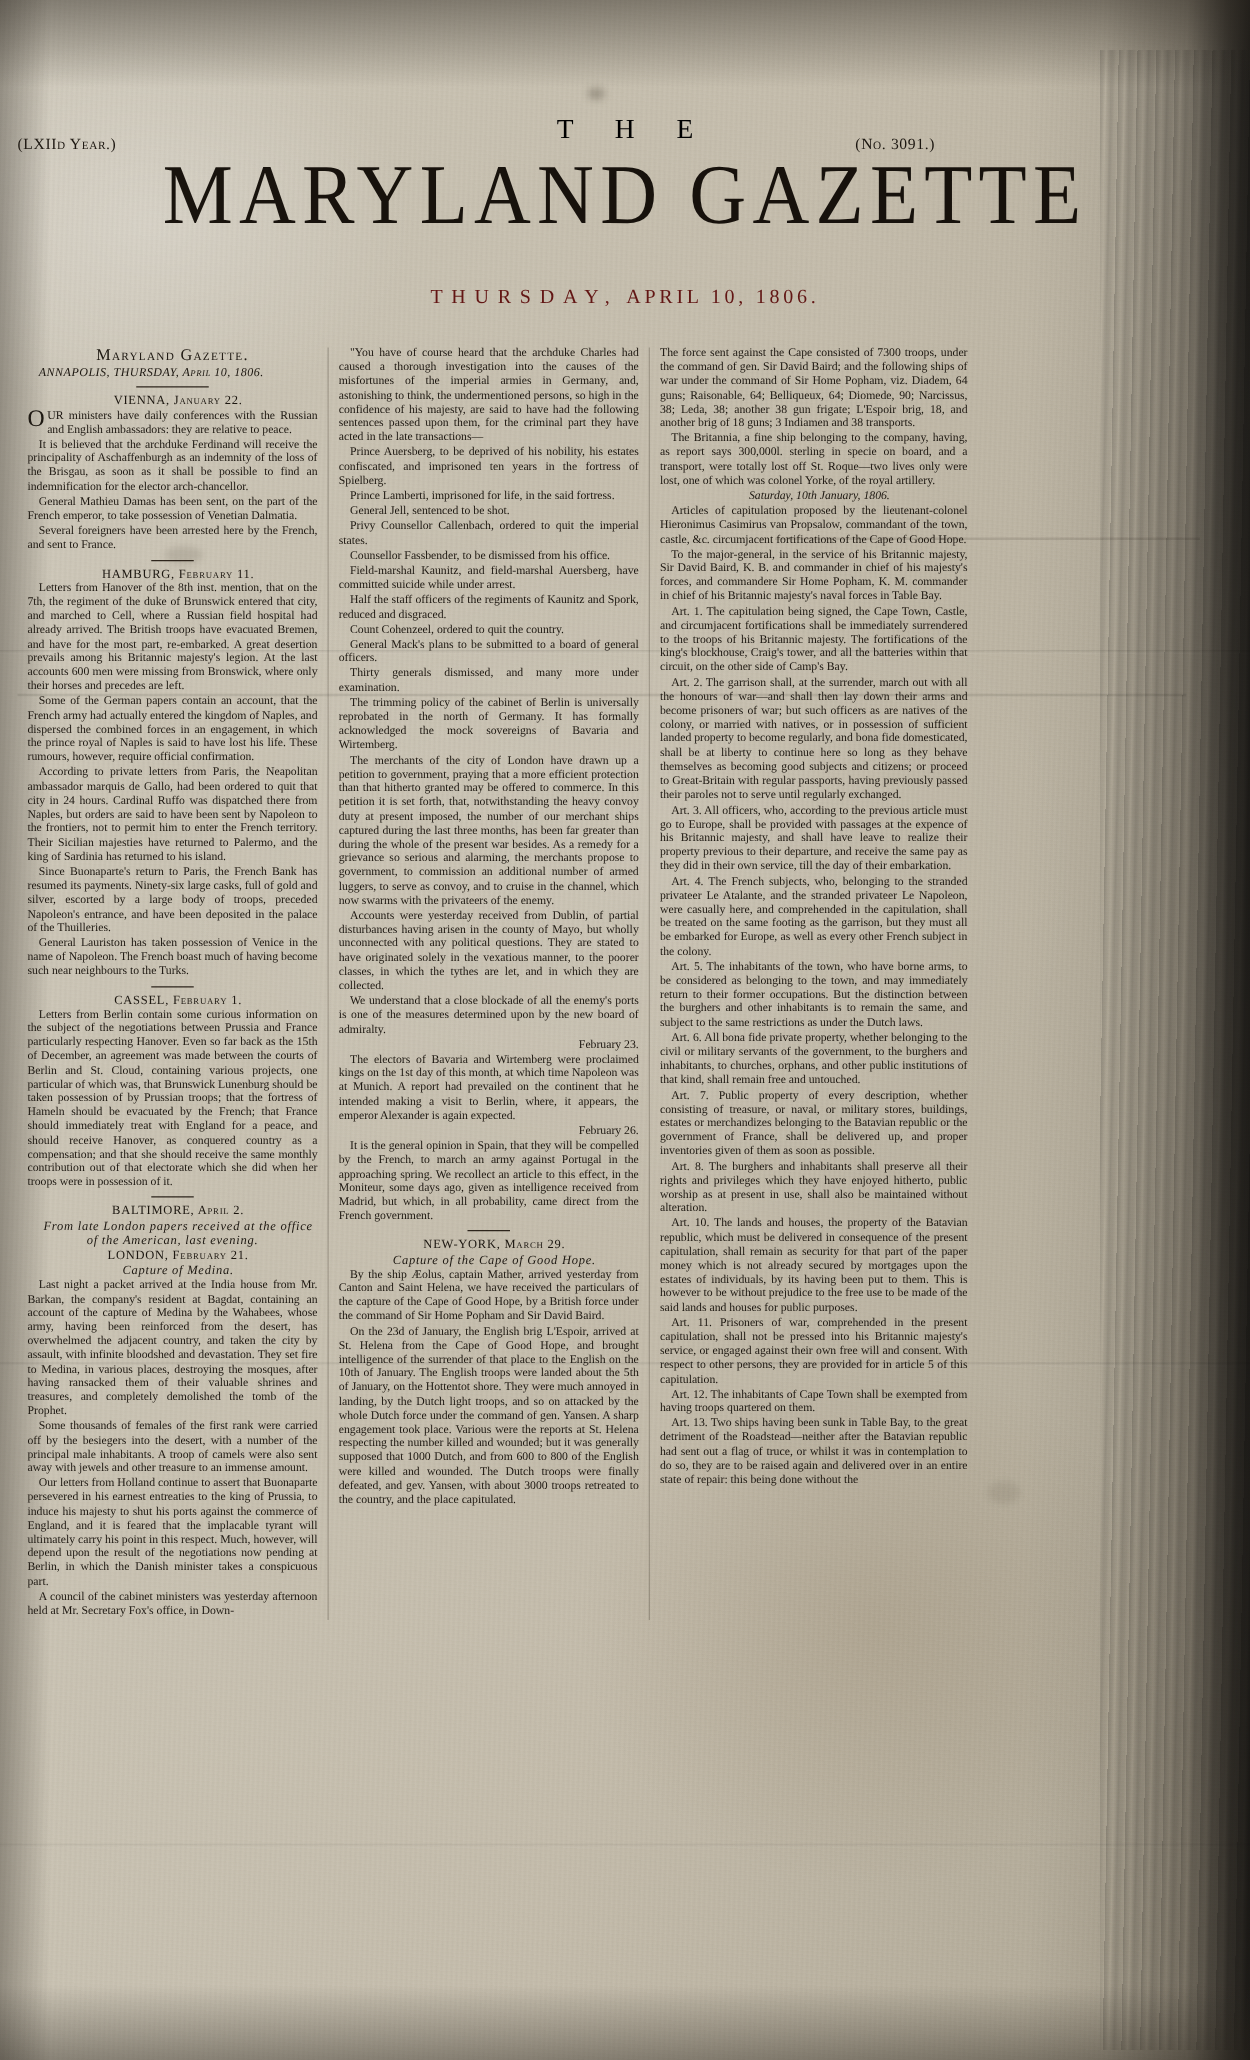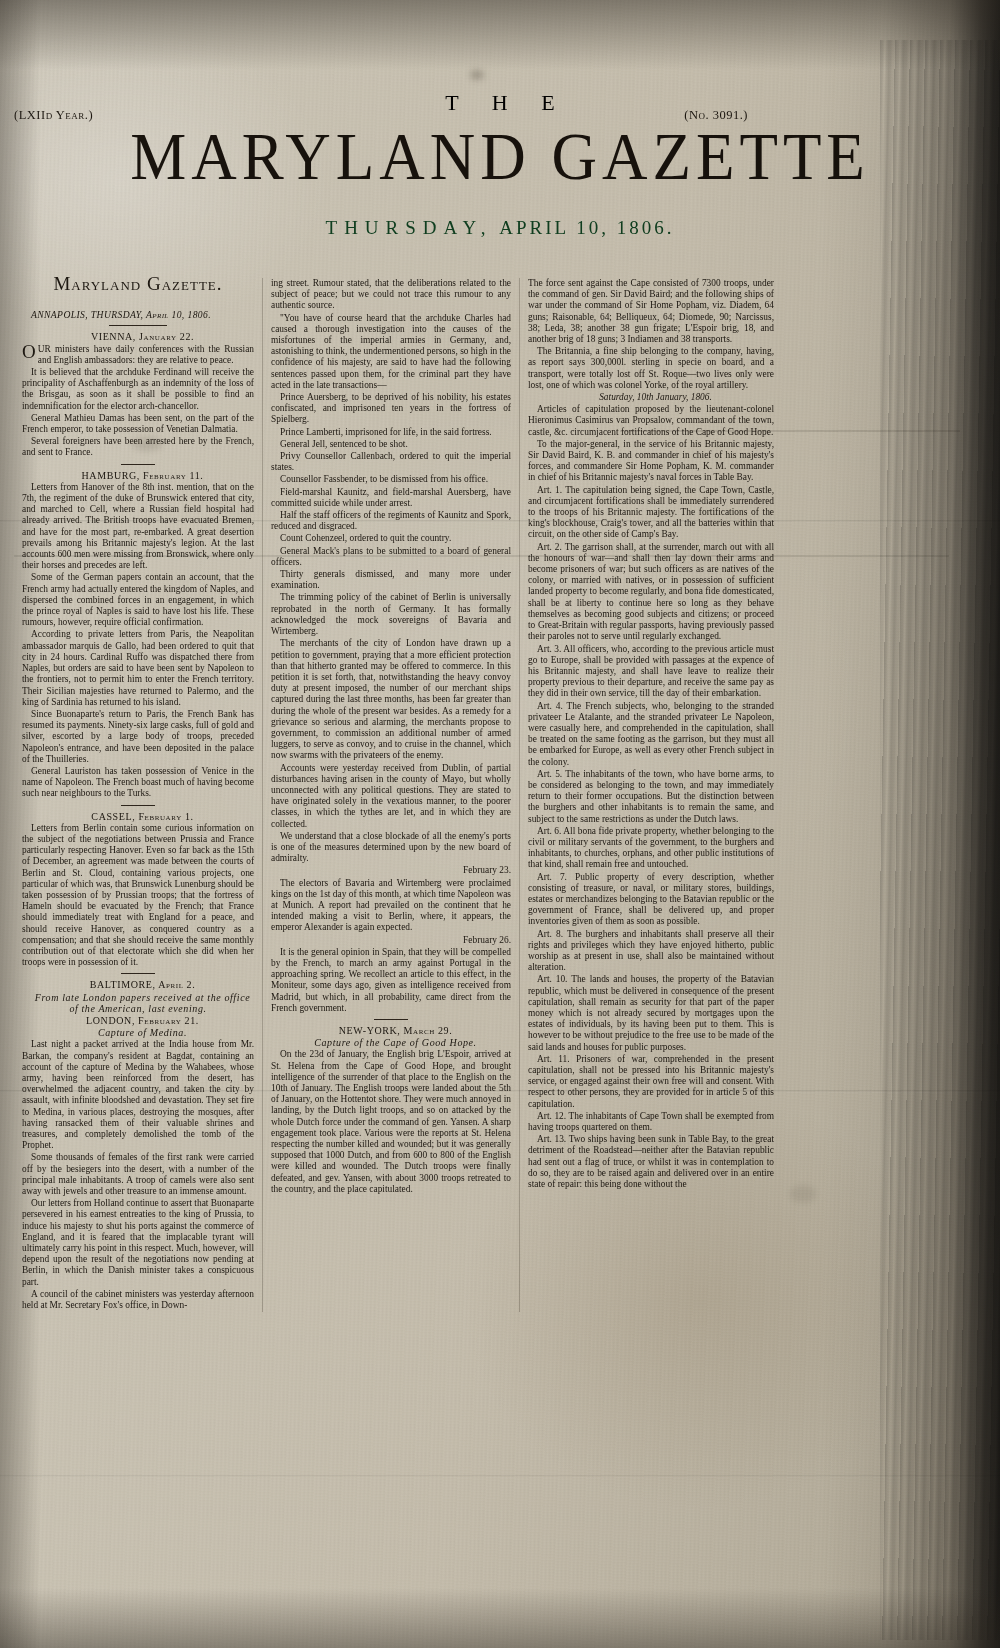--- a/index.html
+++ b/index.html
@@ -123,25 +123,25 @@
   .title {
     font-family: "Liberation Serif", serif;
     font-size: 63px;
     letter-spacing: 5px;
     margin-top: 4px;
     font-weight: normal;
     color: #1d1711;
     transform: scaleY(1.08);
   }
   .dateline {
-    margin-top: 24px;
-    font-size: 19px;
+    margin-top: 36px;
+    font-size: 16px;
     letter-spacing: 3px;
     font-variant: small-caps;
-    color: #14532d;
+    color: #7f1d1d;
   }
   .dateline .d-day { letter-spacing: 7px; }
   
   .columns {
     position: absolute;
     left: 14px;
     top: 278px;
     width: 950px;
     display: flex;
     gap: 0;
@@ -158,24 +158,24 @@
   .col.c1 { width: 232px; }
   .col.c2 { width: 240px; border-left: 1px solid rgba(60,50,40,0.25); }
   .col.c3 { width: 240px; border-left: 1px solid rgba(60,50,40,0.25); }
   .col p {
     margin: 0 0 1px 0;
     text-indent: 9px;
   }
   .col p.noind { text-indent: 0; }
   .hdr-box {
     text-align: center;
-    font-size: 19px;
+    font-size: 13px;
     font-variant: small-caps;
     letter-spacing: 1px;
-    margin-bottom: 20px;
+    margin-bottom: 4px;
     font-family: "Liberation Serif", serif;
   }
   .placeline {
     font-size: 9.6px;
     font-variant: small-caps;
     letter-spacing: .4px;
     margin: 0 0 2px 0;
     text-indent: 0;
   }
   .centerhead {
@@ -281,21 +281,20 @@
         <p class="centerhead italic">From late London papers received at the office of the American, last evening.</p>
         <p class="centerhead">LONDON, February 21.</p>
         <p class="centerhead italic">Capture of Medina.</p>
         <p>Last night a packet arrived at the India house from Mr. Barkan, the company's resident at Bagdat, containing an account of the capture of Medina by the Wahabees, whose army, having been reinforced from the desert, has overwhelmed the adjacent country, and taken the city by assault, with infinite bloodshed and devastation. They set fire to Medina, in various places, destroying the mosques, after having ransacked them of their valuable shrines and treasures, and completely demolished the tomb of the Prophet.</p>
         <p>Some thousands of females of the first rank were carried off by the besiegers into the desert, with a number of the principal male inhabitants. A troop of camels were also sent away with jewels and other treasure to an immense amount.</p>
         <p>Our letters from Holland continue to assert that Buonaparte persevered in his earnest entreaties to the king of Prussia, to induce his majesty to shut his ports against the commerce of England, and it is feared that the implacable tyrant will ultimately carry his point in this respect. Much, however, will depend upon the result of the negotiations now pending at Berlin, in which the Danish minister takes a conspicuous part.</p>
         <p>A council of the cabinet ministers was yesterday afternoon held at Mr. Secretary Fox's office, in Down-</p>
       </div>
 
       <div class="col c2">
-        <p class="noind">ing street. Rumour stated, that the deliberations related to the subject of peace; but we could not trace this rumour to any authentic source.</p>
         <p>"You have of course heard that the archduke Charles had caused a thorough investigation into the causes of the misfortunes of the imperial armies in Germany, and, astonishing to think, the undermentioned persons, so high in the confidence of his majesty, are said to have had the following sentences passed upon them, for the criminal part they have acted in the late transactions—</p>
         <p>Prince Auersberg, to be deprived of his nobility, his estates confiscated, and imprisoned ten years in the fortress of Spielberg.</p>
         <p>Prince Lamberti, imprisoned for life, in the said fortress.</p>
         <p>General Jell, sentenced to be shot.</p>
         <p>Privy Counsellor Callenbach, ordered to quit the imperial states.</p>
         <p>Counsellor Fassbender, to be dismissed from his office.</p>
         <p>Field-marshal Kaunitz, and field-marshal Auersberg, have committed suicide while under arrest.</p>
         <p>Half the staff officers of the regiments of Kaunitz and Spork, reduced and disgraced.</p>
         <p>Count Cohenzeel, ordered to quit the country.</p>
         <p>General Mack's plans to be submitted to a board of general officers.</p>
@@ -304,20 +303,21 @@
         <p>The merchants of the city of London have drawn up a petition to government, praying that a more efficient protection than that hitherto granted may be offered to commerce. In this petition it is set forth, that, notwithstanding the heavy convoy duty at present imposed, the number of our merchant ships captured during the last three months, has been far greater than during the whole of the present war besides. As a remedy for a grievance so serious and alarming, the merchants propose to government, to commission an additional number of armed luggers, to serve as convoy, and to cruise in the channel, which now swarms with the privateers of the enemy.</p>
         <p>Accounts were yesterday received from Dublin, of partial disturbances having arisen in the county of Mayo, but wholly unconnected with any political questions. They are stated to have originated solely in the vexatious manner, to the poorer classes, in which the tythes are let, and in which they are collected.</p>
         <p>We understand that a close blockade of all the enemy's ports is one of the measures determined upon by the new board of admiralty.</p>
         <p class="dateright">February 23.</p>
         <p>The electors of Bavaria and Wirtemberg were proclaimed kings on the 1st day of this month, at which time Napoleon was at Munich. A report had prevailed on the continent that he intended making a visit to Berlin, where, it appears, the emperor Alexander is again expected.</p>
         <p class="dateright">February 26.</p>
         <p>It is the general opinion in Spain, that they will be compelled by the French, to march an army against Portugal in the approaching spring. We recollect an article to this effect, in the Moniteur, some days ago, given as intelligence received from Madrid, but which, in all probability, came direct from the French government.</p>
         <div class="rule short"></div>
         <p class="centerhead">NEW-YORK, March 29.</p>
         <p class="centerhead italic">Capture of the Cape of Good Hope.</p>
+        <p>By the ship Æolus, captain Mather, arrived yesterday from Canton and Saint Helena, we have received the particulars of the capture of the Cape of Good Hope, by a British force under the command of Sir Home Popham and Sir David Baird.</p>
         <p>On the 23d of January, the English brig L'Espoir, arrived at St. Helena from the Cape of Good Hope, and brought intelligence of the surrender of that place to the English on the 10th of January. The English troops were landed about the 5th of January, on the Hottentot shore. They were much annoyed in landing, by the Dutch light troops, and so on attacked by the whole Dutch force under the command of gen. Yansen. A sharp engagement took place. Various were the reports at St. Helena respecting the number killed and wounded; but it was generally supposed that 1000 Dutch, and from 600 to 800 of the English were killed and wounded. The Dutch troops were finally defeated, and gev. Yansen, with about 3000 troops retreated to the country, and the place capitulated.</p>
       </div>
 
       <div class="col c3" style="width:246px">
         <p class="noind">The force sent against the Cape consisted of 7300 troops, under the command of gen. Sir David Baird; and the following ships of war under the command of Sir Home Popham, viz. Diadem, 64 guns; Raisonable, 64; Belliqueux, 64; Diomede, 90; Narcissus, 38; Leda, 38; another 38 gun frigate; L'Espoir brig, 18, and another brig of 18 guns; 3 Indiamen and 38 transports.</p>
         <p>The Britannia, a fine ship belonging to the company, having, as report says 300,000l. sterling in specie on board, and a transport, were totally lost off St. Roque—two lives only were lost, one of which was colonel Yorke, of the royal artillery.</p>
         <p class="datecenter">Saturday, 10th January, 1806.</p>
         <p>Articles of capitulation proposed by the lieutenant-colonel Hieronimus Casimirus van Propsalow, commandant of the town, castle, &amp;c. circumjacent fortifications of the Cape of Good Hope.</p>
         <p>To the major-general, in the service of his Britannic majesty, Sir David Baird, K. B. and commander in chief of his majesty's forces, and commandere Sir Home Popham, K. M. commander in chief of his Britannic majesty's naval forces in Table Bay.</p>
         <p>Art. 1. The capitulation being signed, the Cape Town, Castle, and circumjacent fortifications shall be immediately surrendered to the troops of his Britannic majesty. The fortifications of the king's blockhouse, Craig's tower, and all the batteries within that circuit, on the other side of Camp's Bay.</p>

